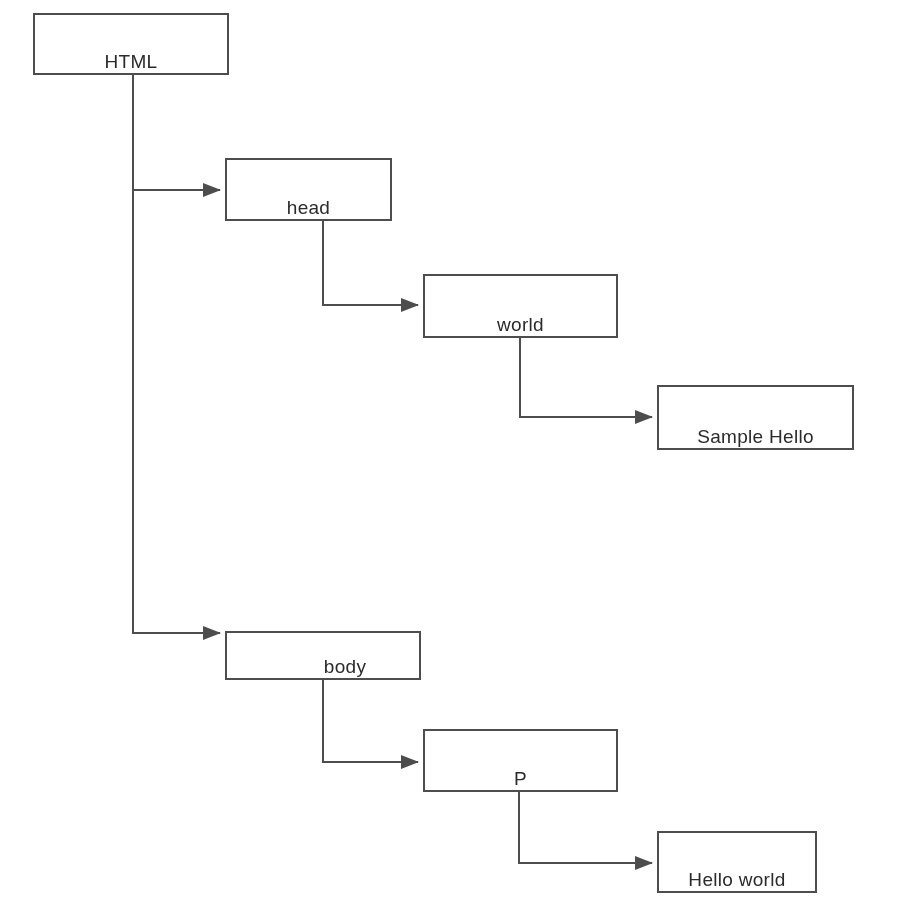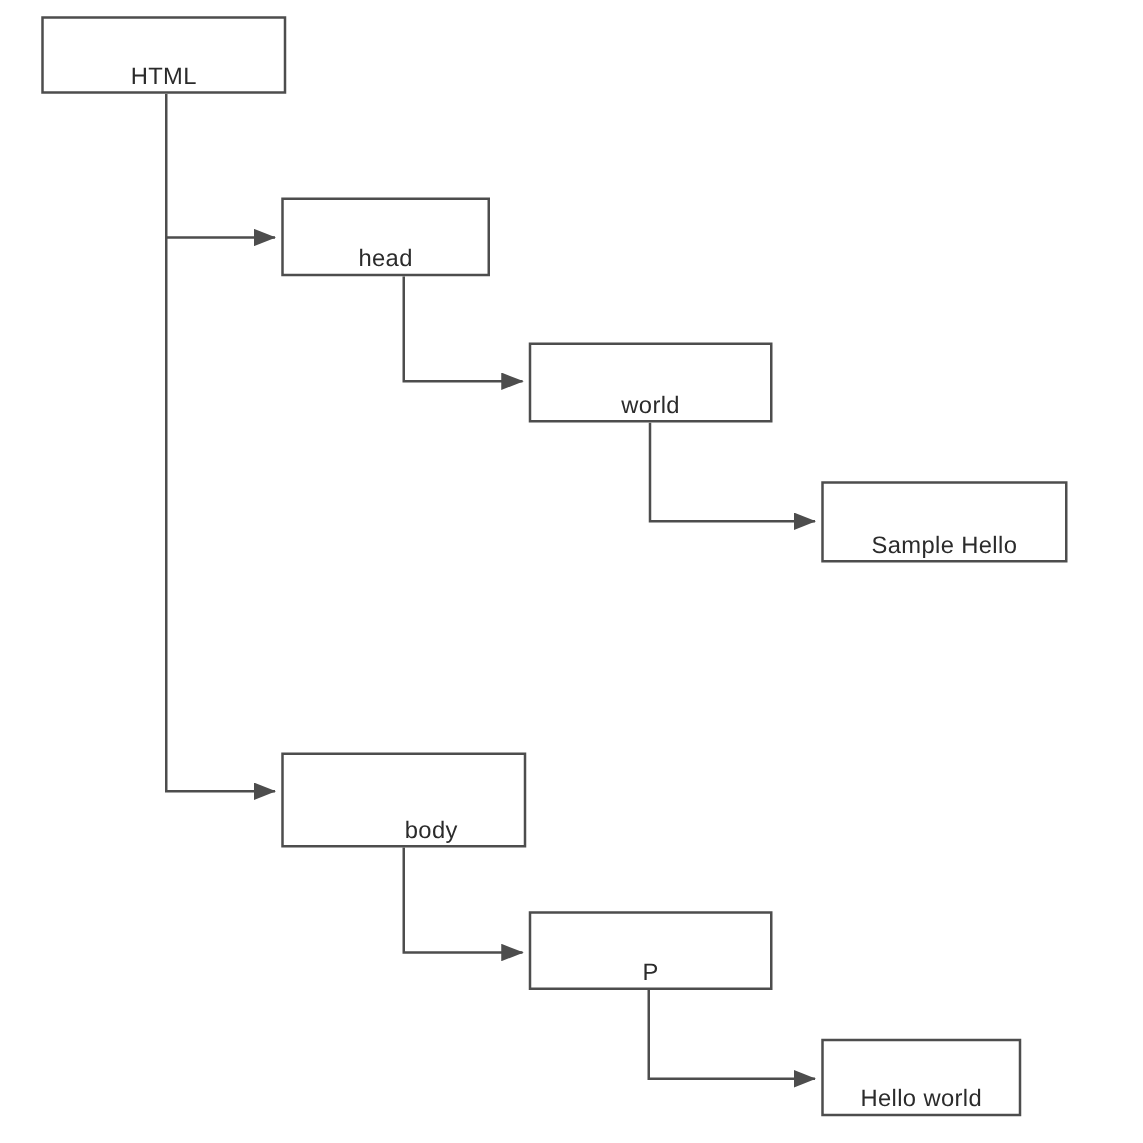--- a/index.html
+++ b/index.html
@@ -31,21 +31,21 @@
     align-items: flex-end;
     justify-content: center;
     font-size: 19px;
     color: #2b2b2b;
     letter-spacing: 0.3px;
   }
   .node-html   { left: 33px;  top: 13px;  width: 196px; height: 62px; }
   .node-head   { left: 225px; top: 158px; width: 167px; height: 63px; }
   .node-title  { left: 423px; top: 274px; width: 195px; height: 64px; }
   .node-sample { left: 657px; top: 385px; width: 197px; height: 65px; }
-  .node-body   { left: 225px; top: 602px; width: 196px; height: 76px; padding-left: 44px; }
+  .node-body   { left: 225px; top: 631px; width: 196px; height: 49px; padding-left: 44px; }
   .node-p      { left: 423px; top: 729px; width: 195px; height: 63px; }
   .node-hello  { left: 657px; top: 831px; width: 160px; height: 62px; }
   .watermark {
     position: absolute;
     right: 6px;
     top: 886px;
     font-size: 17px;
     color: #c6c6c6;
     letter-spacing: 1px;
     pointer-events: none;

